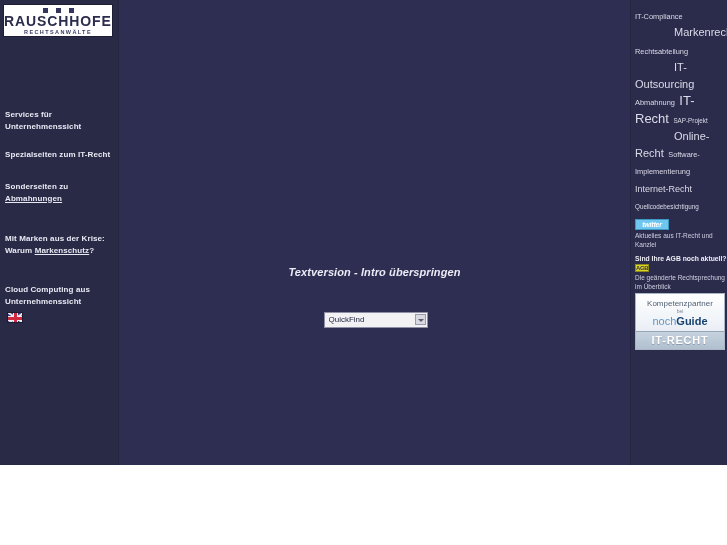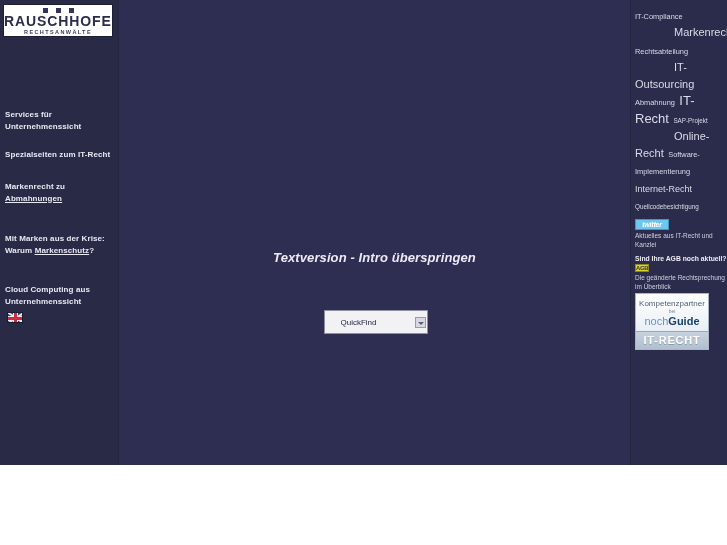--- a/index.html
+++ b/index.html
@@ -156,48 +156,48 @@
   }
 
   
   #center-col {
     flex: 1 1 auto;
     position: relative;
     background: #2d2e52;
   }
   #intro-skip {
     position: absolute;
-    top: 250px;
+    top: 266px;
     left: 0;
     right: 0;
     text-align: center;
-    font-size: 13px;
+    font-size: 11px;
     font-style: italic;
     font-weight: bold;
     color: #eceaf5;
     text-decoration: none;
     letter-spacing: 0.1px;
   }
   #quickfind-wrap {
     position: absolute;
     top: 310px;
     left: 0;
     right: 0;
     text-align: center;
   }
   #quickfind {
     width: 104px;
-    height: 24px;
+    height: 16px;
     font-family: "Liberation Sans", sans-serif;
     font-size: 8px;
     color: #25253f;
     background: #f2f2f5;
     border: 1px solid #8f8fa4;
     border-radius: 0;
-    padding: 0 1px 0 16px;
+    padding: 0 1px 0 4px;
     box-sizing: border-box;
     vertical-align: middle;
     -webkit-appearance: none;
     appearance: none;
     text-align: left;
     line-height: 11px;
   }
   #quickfind-arrow {
     display: inline-block;
     position: relative;
@@ -325,21 +325,21 @@
     width: 92px;
     font-size: 6.5px;
     line-height: 8.5px;
     color: #cfcfe0;
     text-decoration: none;
   }
   #brainguide {
     position: absolute;
     left: 4px;
     top: 293px;
-    width: 74px;
+    width: 90px;
     height: 57px;
     border: 1px solid #a9b6c6;
     box-sizing: border-box;
     background: linear-gradient(#ffffff 0%, #eef2f7 55%, #dde5ee 100%);
     display: block;
     overflow: hidden;
     text-decoration: none;
   }
   #bg-komp {
     position: absolute;
@@ -409,21 +409,21 @@
       <a class="nav-link" style="top:68px;" href="#">
         <span>Services für</span><br>
         <span>Unternehmenssicht</span>
       </a>
 
       <a class="nav-link" style="top:108px;" href="#">
         <span>Spezialseiten zum IT-Recht</span>
       </a>
 
       <a class="nav-link" style="top:140px;" href="#">
-        <span>Markenrecht zu</span><br>
+        <span>Sonderseiten zu</span><br>
         <u>Abmahnungen</u>
       </a>
 
       <a class="nav-link" style="top:192px;" href="#">
         <span>Mit Marken aus der Krise:</span><br>
         Warum <u>Markenschutz</u>?
       </a>
 
       <a class="nav-link" style="top:243px;" href="#">
         <span>Cloud Computing aus</span><br>

